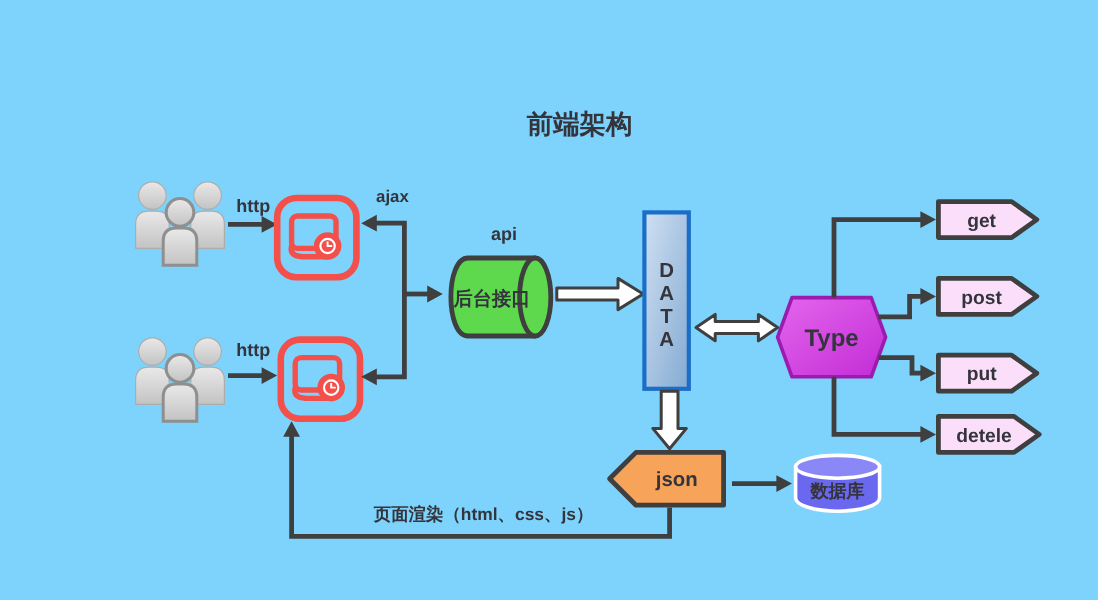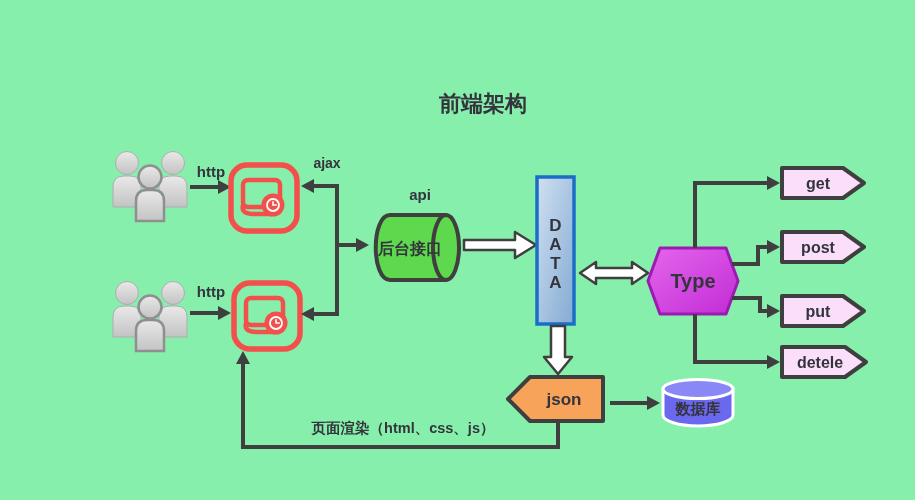--- a/index.html
+++ b/index.html
@@ -1,16 +1,16 @@
 <!DOCTYPE html>
 <html><head>
 <meta charset="utf-8">
 <style>
   html,body{margin:0;padding:0;background:#000;}
-  .canvas{position:relative;width:915px;height:500px;background:#86efac;overflow:hidden;
+  .canvas{position:relative;width:915px;height:500px;background:#7dd3fc;overflow:hidden;
           font-family:"Liberation Sans",sans-serif;}
   svg{display:block;}
   .t{font-family:"Liberation Sans",sans-serif;font-weight:bold;fill:#34343c;}
   .ln{stroke:#3f3f3f;stroke-width:4;fill:none;}
   .ah{fill:#3f3f3f;stroke:none;}
   .wa{fill:#ffffff;stroke:#3f3f3f;stroke-width:2.5;stroke-linejoin:round;}
   .outline-dark{stroke:#3f3f3f;stroke-width:4;stroke-linejoin:round;}
 </style>
 </head>
 <body>

